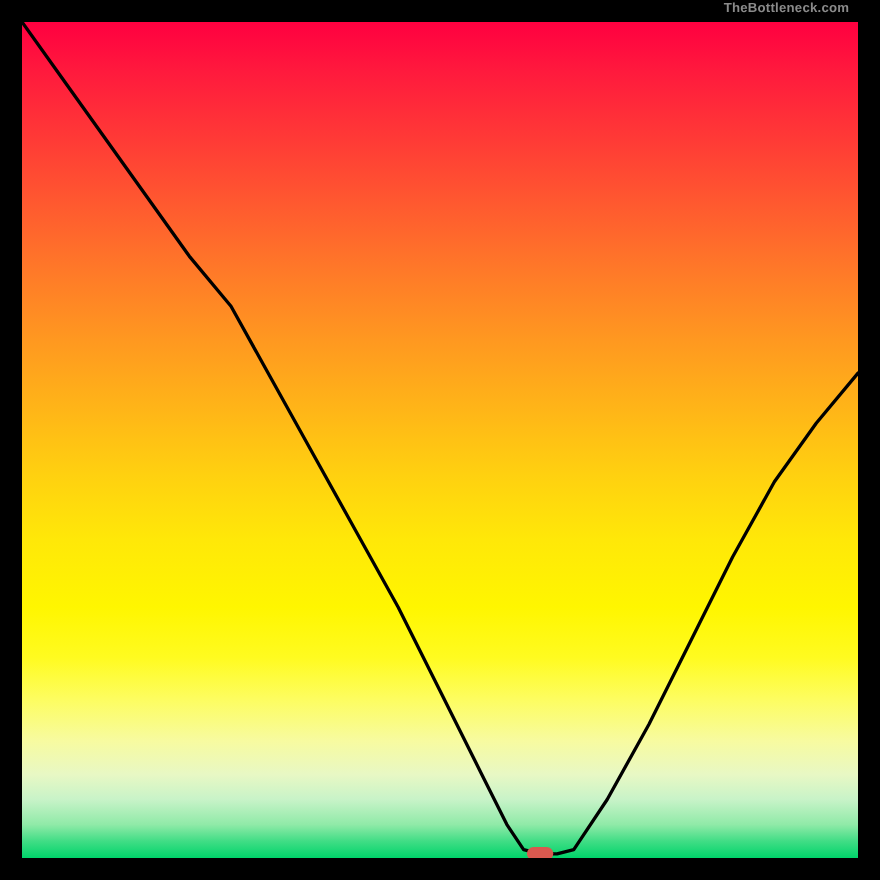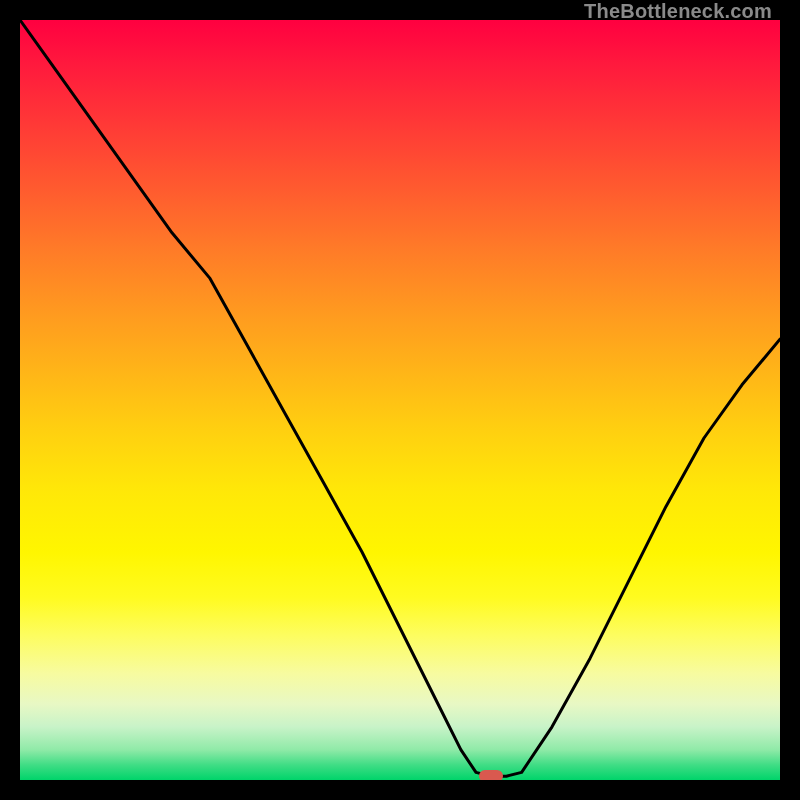--- a/index.html
+++ b/index.html
@@ -48,21 +48,21 @@
       #90eaa8 96%,
       #40dd85 98%,
       #00d46a 100%
     );
   }
   .watermark {
     position: absolute;
     top: 0px;
     right: 28px;
     color: #8a8a8a;
-    font-size: 20px;
+    font-size: 12px;
     font-weight: 600;
     letter-spacing: 0.2px;
     user-select: none;
     z-index: 5;
   }
   svg.curve {
     position: absolute;
     inset: 0;
     width: 100%;
     height: 100%;

